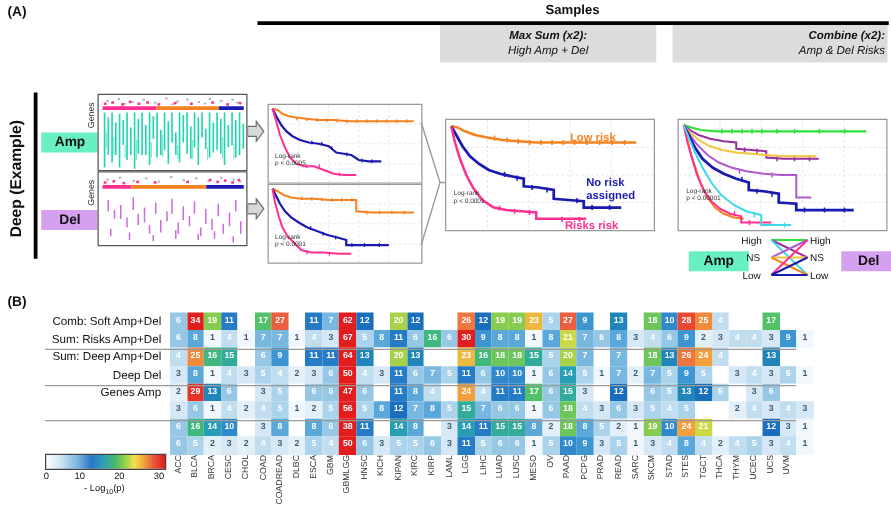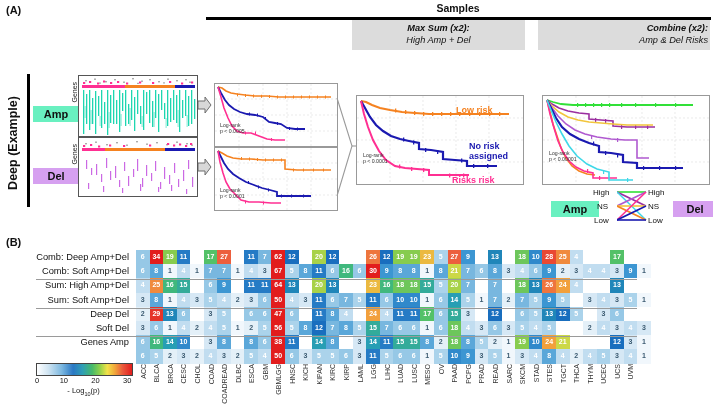--- a/index.html
+++ b/index.html
@@ -489,26 +489,24 @@
     <line x1="0" y1="31" x2="29" y2="3" stroke="#ff2f92" stroke-width="1.6"></line>
     <line x1="0" y1="31" x2="29" y2="17" stroke="#1a19b0" stroke-width="1.6"></line>
     <line x1="0" y1="31" x2="29" y2="31" stroke="#1a19b0" stroke-width="1.6"></line>
   </svg>
 </div>
 
 <div id="panelB">
   <div id="letterB" class="panel-letter">(B)</div>
 
   <div id="rowlabels">
-      <div class="rowlab">Comb: Deep Amp+Del</div>
       <div class="rowlab">Comb: Soft Amp+Del</div>
-      <div class="rowlab">Sum: High Amp+Del</div>
-      <div class="rowlab">Sum: Soft Amp+Del</div>
+      <div class="rowlab">Sum: Risks Amp+Del</div>
+      <div class="rowlab">Sum: Deep Amp+Del</div>
       <div class="rowlab">Deep Del</div>
-      <div class="rowlab">Soft Del</div>
       <div class="rowlab">Genes Amp</div>
     </div>
   <div id="grid">
       <div class="hrow">
         <div class="cell" style="background: rgb(150, 200, 230); color: rgb(255, 255, 255);">6</div>
         <div class="cell" style="background: rgb(226, 29, 29); color: rgb(255, 255, 255);">34</div>
         <div class="cell" style="background: rgb(135, 204, 78); color: rgb(255, 255, 255);">19</div>
         <div class="cell" style="background: rgb(37, 123, 197); color: rgb(255, 255, 255);">11</div>
         <div class="cell" style="background: rgb(255, 255, 255); color: transparent;"></div>
         <div class="cell" style="background: rgb(83, 193, 104); color: rgb(255, 255, 255);">17</div>

